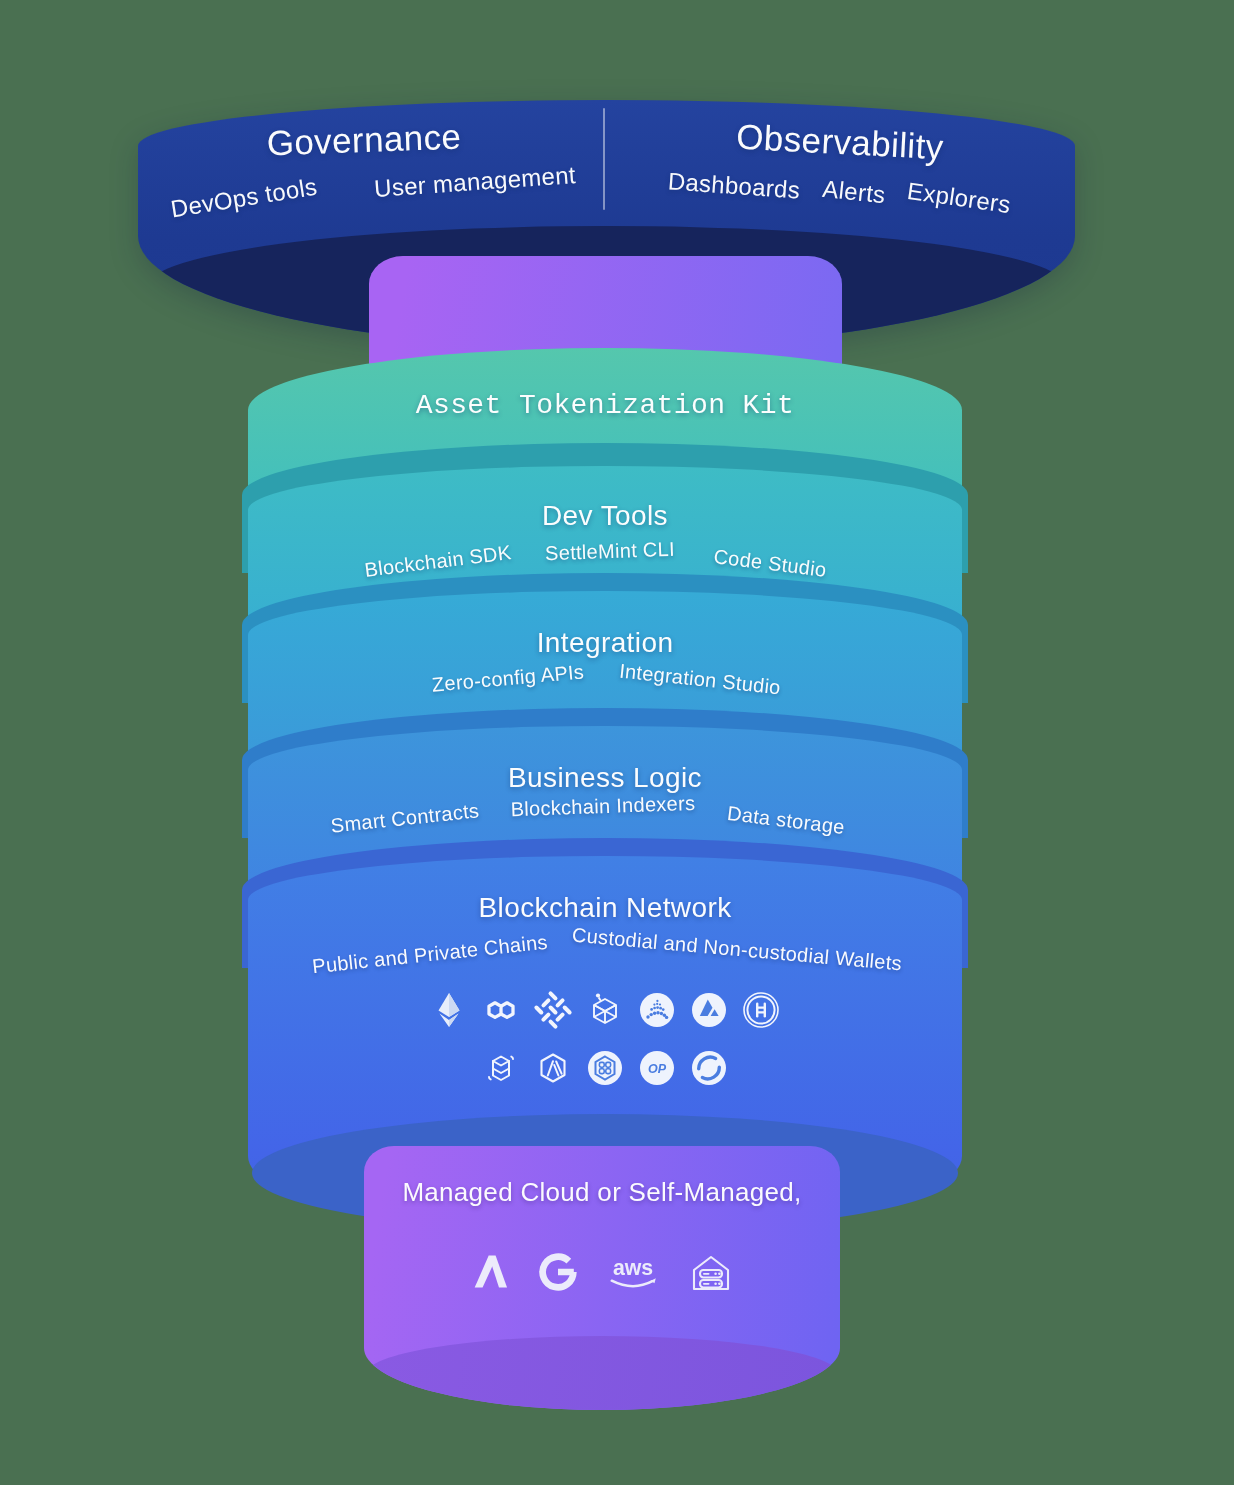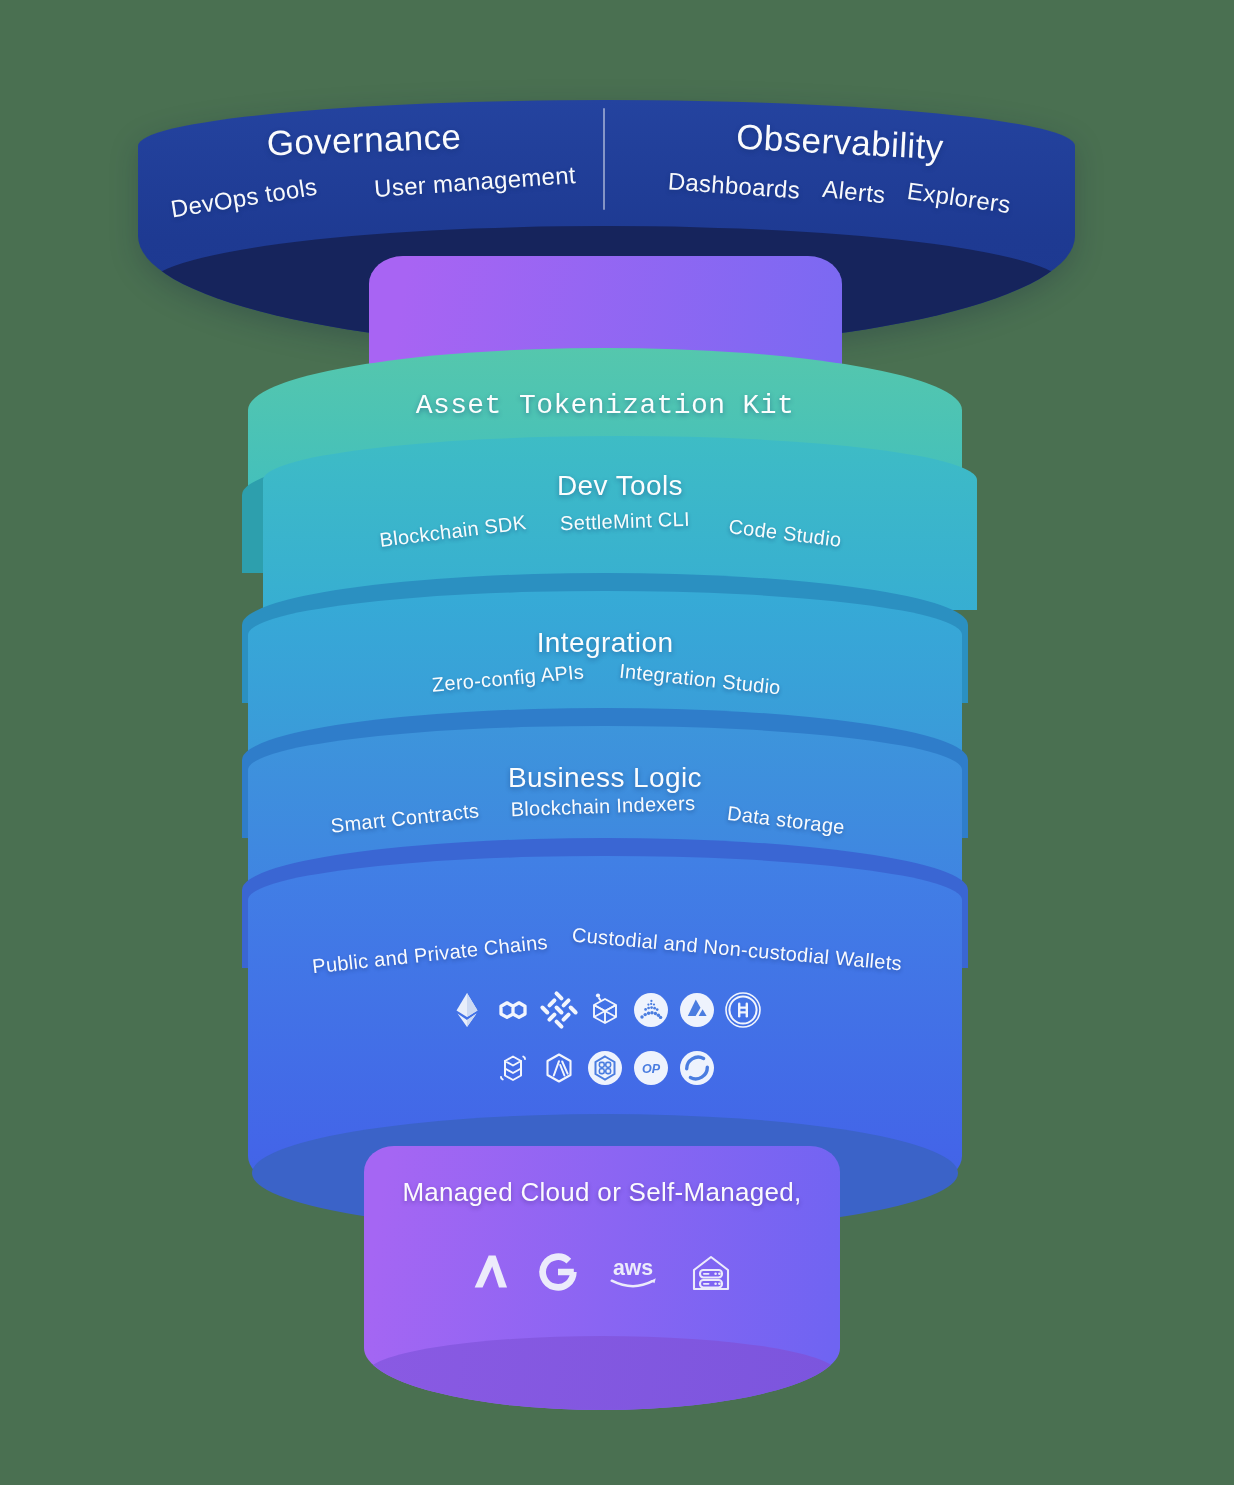--- a/index.html
+++ b/index.html
@@ -48,21 +48,21 @@
   
   .layer {
     position:absolute; left:248px; width:714px;
     border-radius:357px 357px 0 0 / 44px 44px 0 0;
   }
   .band {
     position:absolute; left:242px; width:726px; height:130px;
     border-radius:363px 363px 0 0 / 52px 52px 0 0;
   }
   
-  .icon-row { position:absolute; left:0; width:714px; display:flex; justify-content:center; gap:6px; }
+  .icon-row { position:absolute; left:0; width:714px; display:flex; justify-content:center; gap:12px; }
   .chain { width:40px; height:40px; flex:0 0 auto; }
   
   .stack-bottom-inner {
     position:absolute; left:252px; top:1114px; width:706px; height:118px;
     border-radius:50%; background:#3b63c8;
   }
   .foundation {
     position:absolute; left:364px; top:1146px; width:476px; height:264px;
     border-radius:30px 30px 238px 238px / 26px 26px 62px 62px;
     background:linear-gradient(100deg,#a566f3 5%, #6f64f2 97%);
@@ -104,21 +104,21 @@
   </div>
 
   <div class="cyl-top"></div>
 
   <div class="layer" style="top:348px; height:157px; border-radius:357px 357px 0 0 / 62px 62px 0 0;
               background:linear-gradient(180deg,#55c7ad,#42bfbd);">
     <div class="title" style="top:42px;font-family:Liberation Mono, monospace;">Asset Tokenization Kit</div>
   </div>
 
   <div class="band" style="top:443px; background:#2d9fad;"></div>
-  <div class="layer" style="top:436px; height:174px; background:linear-gradient(180deg,#3ebcc5,#37aed2);margin-left:15px;">
+  <div class="layer" style="top:466px; height:174px; background:linear-gradient(180deg,#3ebcc5,#37aed2);">
     <div class="title" style="top:34px;">Dev Tools</div>
     <div class="lbl" style="left:190px; top:84px; --r:-7deg;">Blockchain SDK</div>
     <div class="lbl" style="left:362px; top:74px; --r:-2deg;">SettleMint CLI</div>
     <div class="lbl" style="left:522px; top:86px; --r:7deg;">Code Studio</div>
   </div>
 
   <div class="band" style="top:573px; background:#2b90c1;"></div>
   <div class="layer" style="top:591px; height:179px; background:linear-gradient(180deg,#36abd6,#3b98da);">
     <div class="title" style="top:36px;">Integration</div>
     <div class="lbl" style="left:260px; top:76px; --r:-5deg;">Zero-config APIs</div>
@@ -130,20 +130,21 @@
     <div class="title" style="top:36px;">Business Logic</div>
     <div class="lbl" style="left:157px; top:81px; --r:-6deg;">Smart Contracts</div>
     <div class="lbl" style="left:355px; top:69px; --r:-2deg;">Blockchain Indexers</div>
     <div class="lbl" style="left:538px; top:83px; --r:7deg;">Data storage</div>
   </div>
 
   <div class="band" style="top:838px; background:#3a66d3;"></div>
   <div class="layer" style="top:856px; height:380px;
               border-radius:357px 357px 357px 357px / 44px 44px 80px 80px;
               background:linear-gradient(180deg,#4180e5 0%, #4365e8 78%, #3f63e0 100%);">
+    <div class="title" style="top:36px;">Blockchain Network</div>
     <div class="lbl" style="left:182px; top:87px; --r:-6deg;">Public and Private Chains</div>
     <div class="lbl" style="left:489px; top:82px; --r:5deg;">Custodial and Non-custodial Wallets</div>
 
     <div class="icon-row" style="top:134px;">
       <svg class="chain" viewBox="0 0 40 40">
         <polygon points="20,3 30.5,20.5 20,27 9.5,20.5" fill="#e8eefb"></polygon>
         <polygon points="20,30 29.5,23.5 20,37 10.5,23.5" fill="#e8eefb"></polygon>
         <polygon points="20,3 20,27 30.5,20.5" fill="#ccd9f3"></polygon>
         <polygon points="20,30 20,37 29.5,23.5" fill="#ccd9f3"></polygon>
       </svg>

